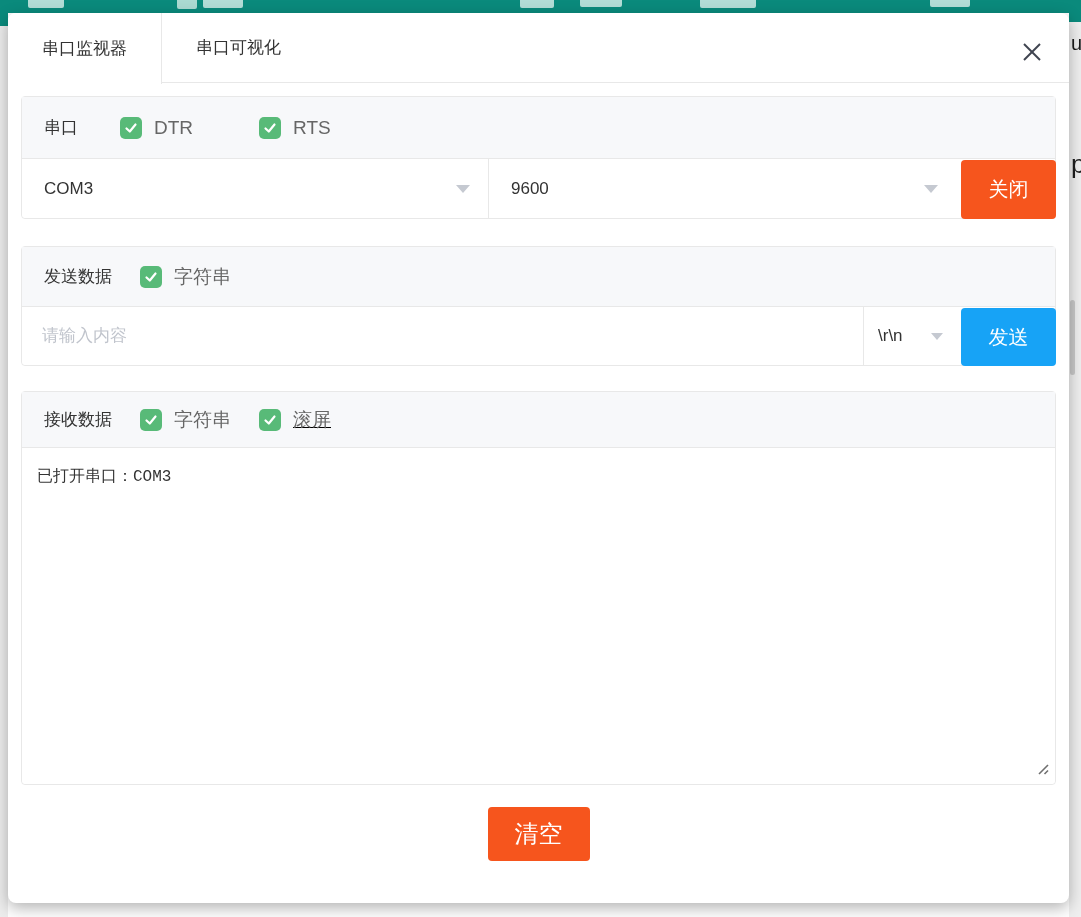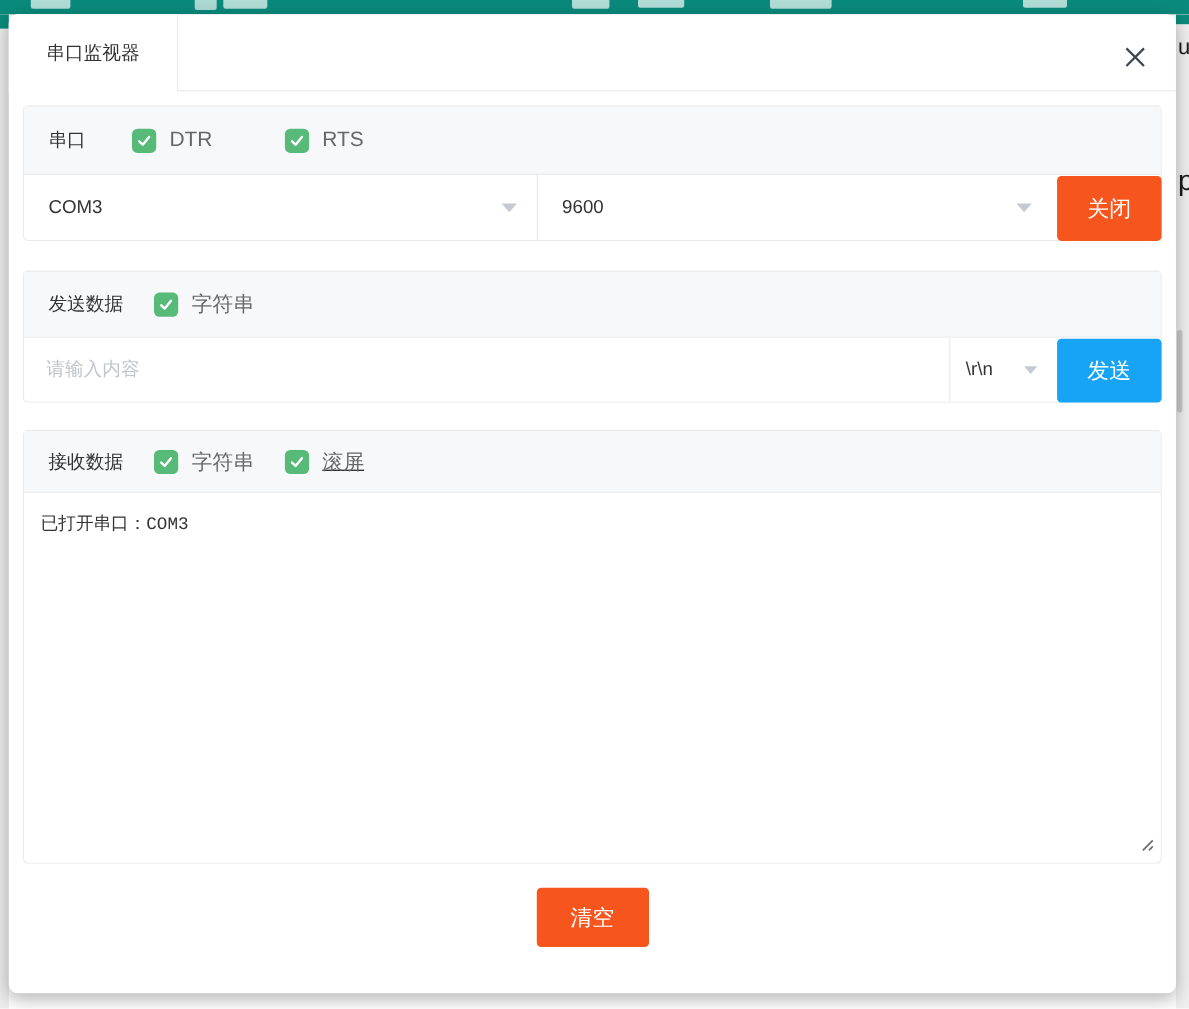--- a/index.html
+++ b/index.html
@@ -123,21 +123,21 @@
     position: relative; height: 336px; background: #fff;
     border-radius: 0 0 4px 4px; padding: 18px 15px; font-size: 16px; color: #333;
     cursor: text; overflow: hidden;
   }
   .recv-mono { font-family: "Liberation Mono", "DejaVu Sans Mono", monospace; font-size: 16px; }
   .resize-handle { position: absolute; right: 5px; bottom: 4px; cursor: nwse-resize; }
 
   .clear-btn {
     position: static; display: flex; margin: 22px auto 0;
     width: 102px; height: 54px; align-items: center; justify-content: center;
-    color: #fff; font-size: 20px; border: none; border-radius: 4px; cursor: pointer;
+    color: #fff; font-size: 24px; border: none; border-radius: 4px; cursor: pointer;
     background: #f6551d;
   }
 </style>
 </head>
 <body>
 
 <div class="bg-topbar">
   <div class="frag" style="left:28px;width:36px;height:8px;"></div>
   <div class="frag" style="left:177px;width:20px;height:9px;background:rgba(200,232,226,.85);"></div>
   <div class="frag" style="left:203px;width:40px;height:8px;"></div>
@@ -155,20 +155,23 @@
   <div class="partial-letter p">p</div>
   <div class="scroll-thumb"></div>
 </div>
 
 <div class="dialog">
 
   <div class="tabbar">
     <div class="tab active">
       <span>串口监视器</span>
     </div>
+    <div class="tab">
+      <span>串口可视化</span>
+    </div>
   </div>
 
   <div class="close-btn">
     <svg width="22" height="22" viewBox="0 0 22 22">
       <line x1="3" y1="3" x2="19" y2="19" stroke="#3f4450" stroke-width="2"></line>
       <line x1="19" y1="3" x2="3" y2="19" stroke="#3f4450" stroke-width="2"></line>
     </svg>
   </div>
 
   <div class="content">

